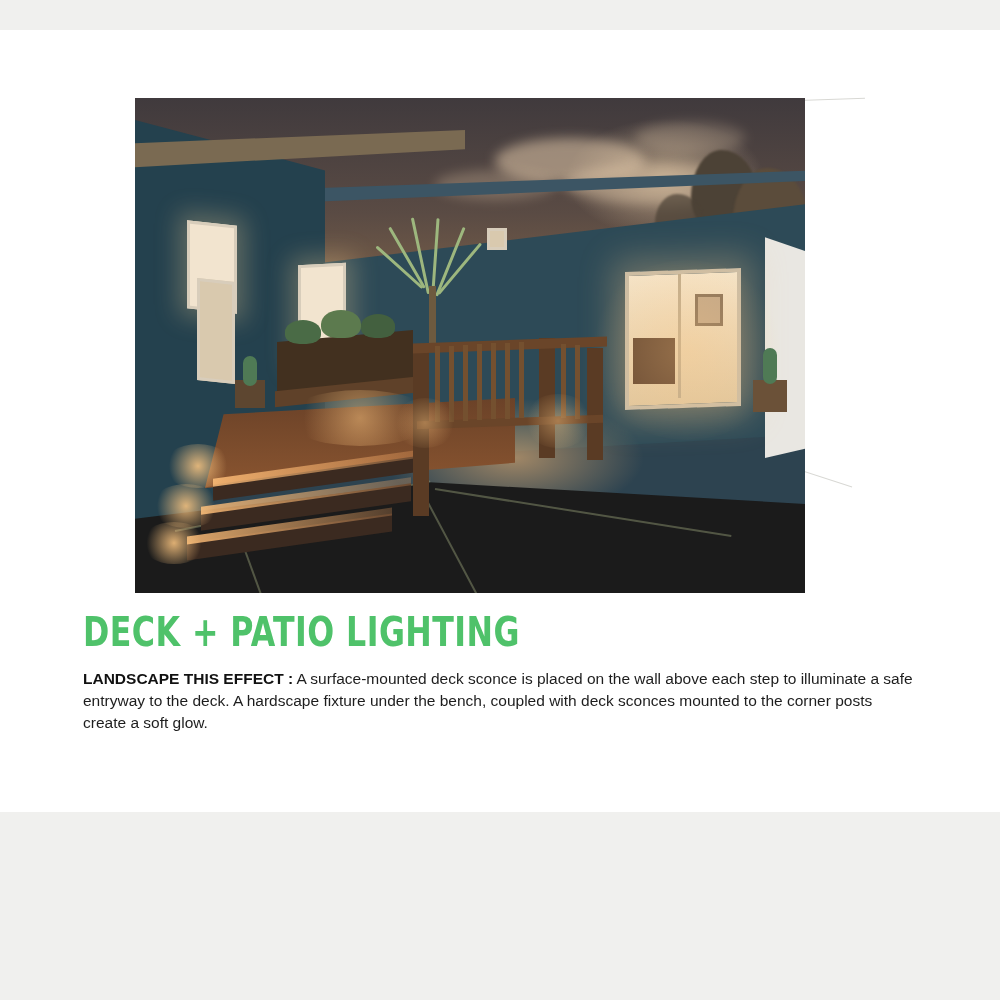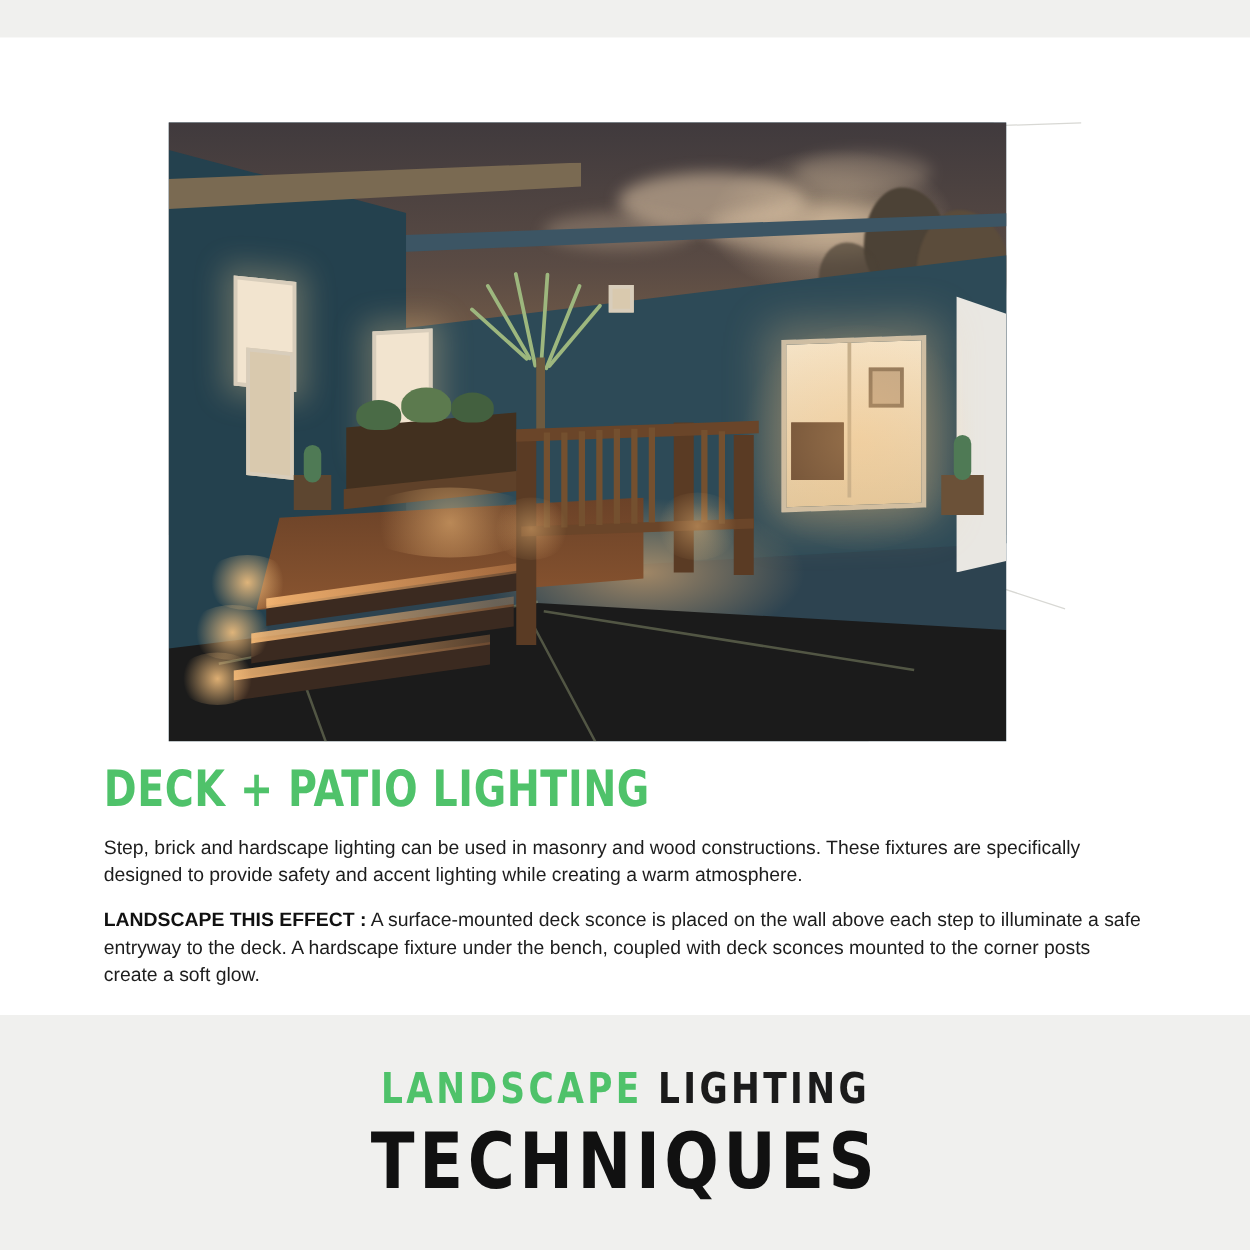--- a/index.html
+++ b/index.html
@@ -378,26 +378,19 @@
         <div class="baluster" style="left:426px; top:246px; height:74px;"></div>
         <div class="baluster" style="left:440px; top:247px; height:74px;"></div>
         <div class="sconce-glow" style="left:258px; top:300px; width:64px; height:50px; opacity:.5;"></div>
         <div class="sconce-glow" style="left:388px; top:296px; width:70px; height:54px; opacity:.5;"></div>
 
       </div>
     </div>
 
     <div class="textblock">
       <h1 class="headline">DECK + PATIO LIGHTING</h1>
-      <p class="para">Step, brick and hardscape lighting can be used in masonry and wood constructions. These fixtures are specifically designed to provide safety and accent lighting while creating a warm atmosphere.</p>
       <p class="para"><b>LANDSCAPE THIS EFFECT :</b><span> A surface-mounted deck sconce is placed on the wall above each step to illuminate a safe entryway to the deck. A hardscape fixture under the bench, coupled with deck sconces mounted to the corner posts create a soft glow.</span></p>
     </div>
 
   </div>
 
-  <div class="footer">
-    <div class="footer-line1">
-      <span class="green">LANDSCAPE</span><span>&nbsp;</span><span class="dark">LIGHTING</span>
-    </div>
-    <div class="footer-line2">TECHNIQUES</div>
-  </div>
 
 </div>
 
 </body></html>

